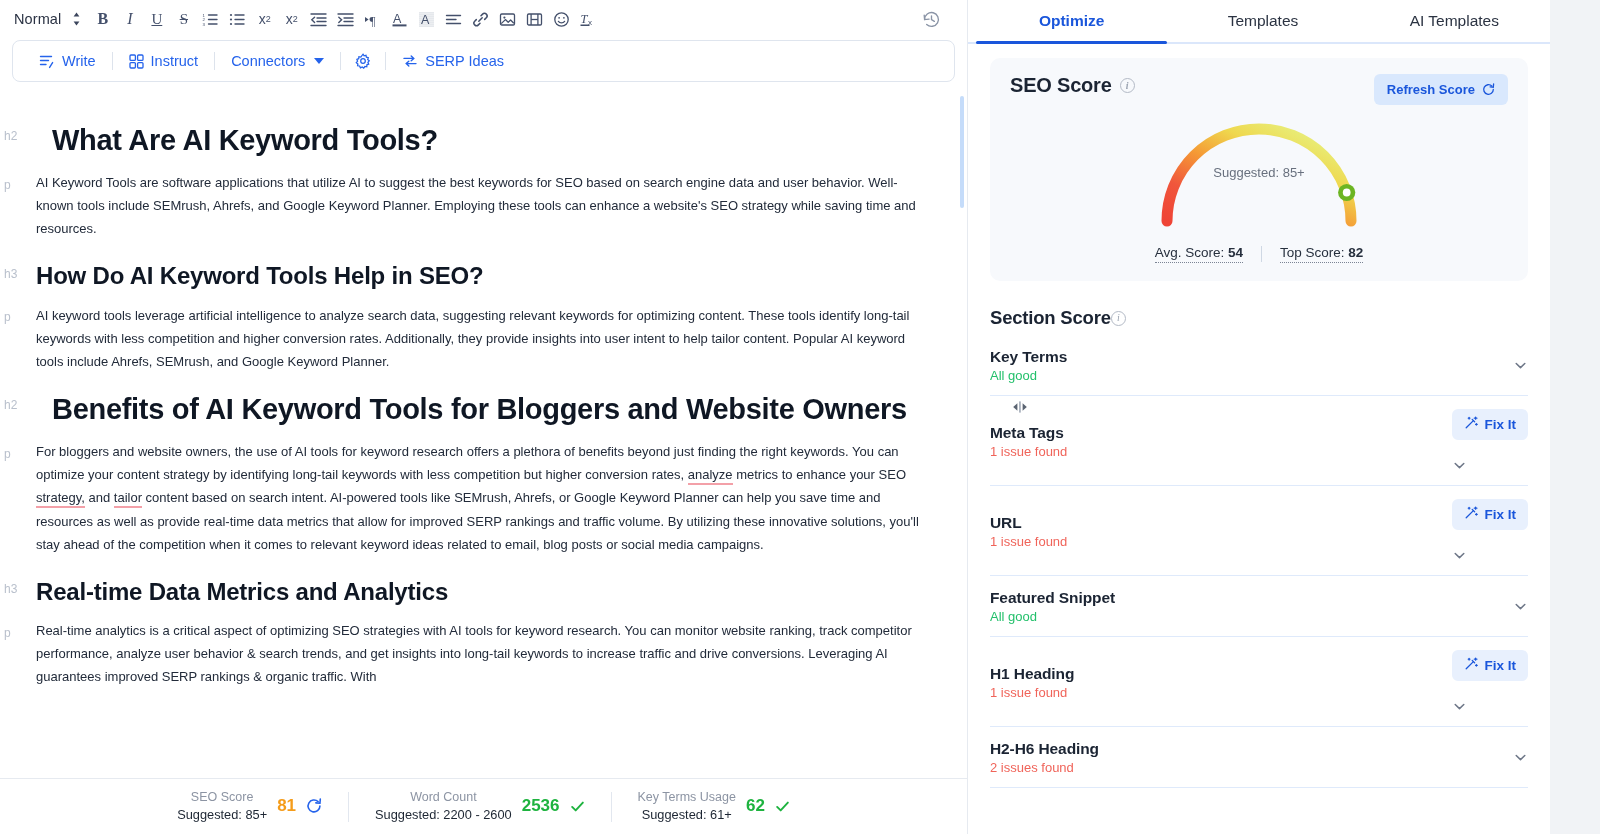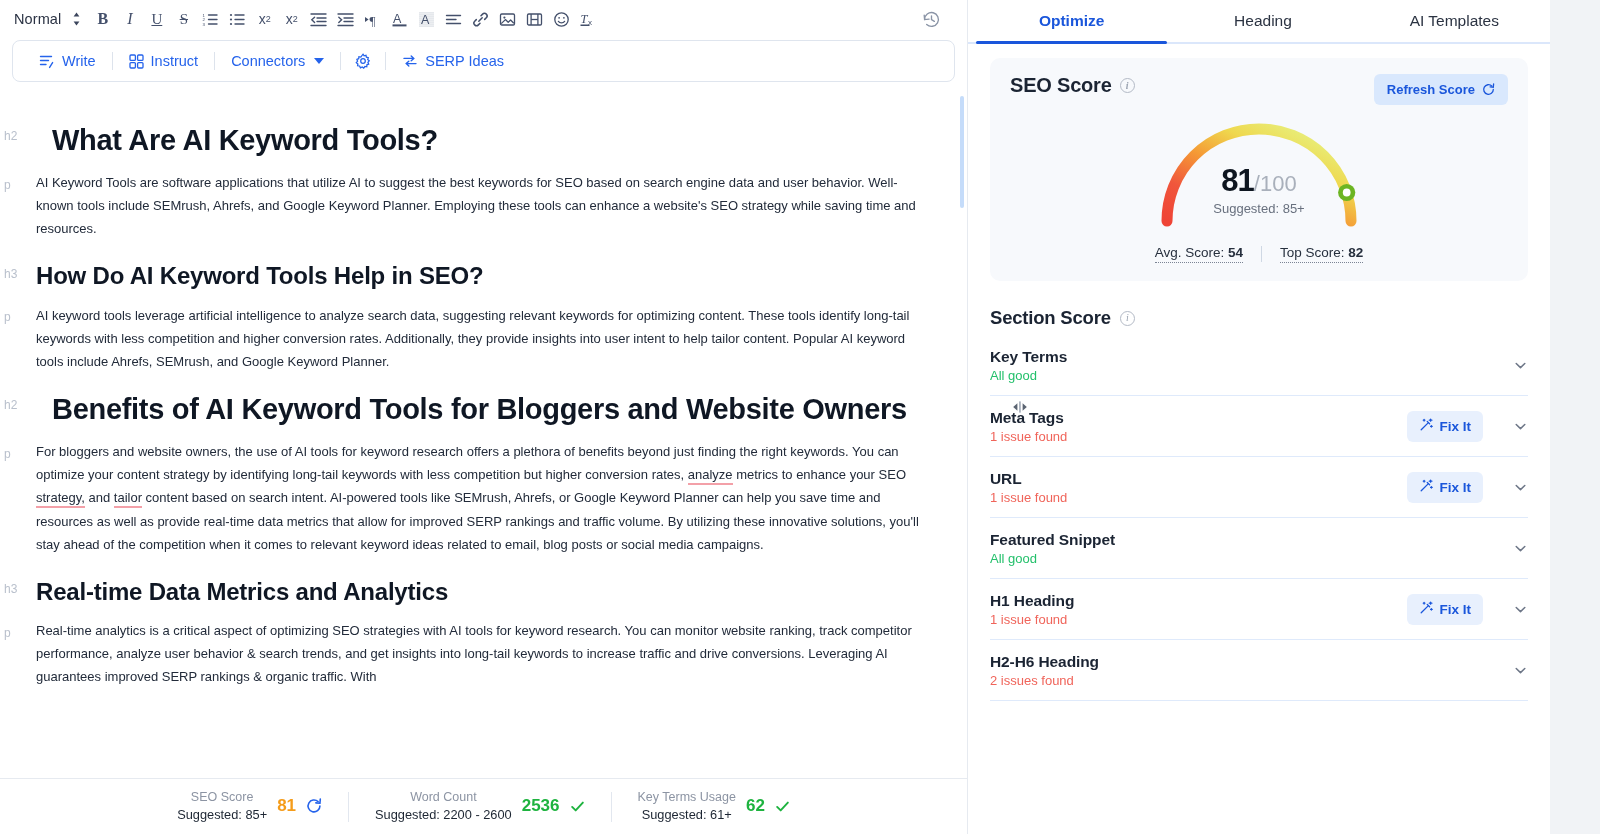--- a/index.html
+++ b/index.html
@@ -159,35 +159,35 @@
     margin-top: -2px;
   }
   .score-item {
     font-size: 13.5px; color: #27303e; border-bottom: 1.5px dotted #7b8494;
     padding-bottom: 2px; cursor: pointer;
   }
   .score-item b { font-weight: 700; }
   .score-div { width: 1px; height: 16px; background: #cfd8e4; }
 
   .section-head {
-    display: flex; align-items: center; gap: 9px; margin: 26px 0 6px 0;
+    display: flex; align-items: center; margin: 26px 0 6px 0;
   }
   .section-head-title { font-size: 18.5px; font-weight: 700; color:#1b2433; letter-spacing:-0.2px; }
 
   .sec-row {
     display: flex; align-items: center; justify-content: space-between;
     padding: 13px 0 12px 0; border-bottom: 1px solid #dfeafb;
   }
   .sec-row:first-of-type { border-top: none; }
   .sec-left { display: flex; flex-direction: column; gap: 2px; }
   .sec-name { font-size: 15.5px; font-weight: 700; color: #1b2433; letter-spacing:-0.1px; }
   .sec-status { font-size: 13px; }
   .st-good { color: #23c06b; }
   .st-bad { color: #f0645a; }
-  .sec-right { display: flex; gap: 30px; }
+  .sec-right { display: flex; gap: 18px; flex-direction: column; }
   .fixit-btn {
     background: #e8f0fd; color: #1a56db; font-size: 13.5px; font-weight: 600;
     border: none; border-radius: 6px; padding: 7px 12px; cursor: pointer;
     display: inline-flex; align-items: center; gap: 6px;
   }
   .chev { color: #6d7687; display:flex; align-items:center; cursor:pointer; }
 </style>
 </head>
 <body>
 
@@ -457,21 +457,21 @@
         <path d="M6.4 3.2 L2.2 7 L6.4 10.8 Z" fill="#5b6472"></path>
         <rect x="8.2" y="1.4" width="1.5" height="11.2" fill="#9aa3b1"></rect>
         <path d="M11.6 3.2 L15.8 7 L11.6 10.8 Z" fill="#5b6472"></path>
       </svg>
     </div>
   </div>
 
   <div class="right-pane">
     <div class="tabs" id="tabs-root">
         <div class="tab active">Optimize</div>
-        <div class="tab">Heading</div>
+        <div class="tab">Templates</div>
         <div class="tab">AI Templates</div>
       </div>
 
     <div class="panel-body">
 
       <div class="seo-card">
         <div class="seo-card-head">
           <div class="seo-title">
             <span>SEO Score</span>
             <span class="info-i">i</span>
@@ -495,23 +495,20 @@
                 <stop offset="66%" stop-color="#efd84e"></stop>
                 <stop offset="83%" stop-color="#e9ea72"></stop>
                 <stop offset="100%" stop-color="#e3f2c2"></stop>
               </linearGradient>
             </defs>
             <path d="M 14 110 A 92 92 0 0 1 198 110" fill="none" stroke="url(#gaugeGrad)" stroke-width="11" stroke-linecap="round"></path>
             <circle cx="193.7" cy="81.5" r="8.6" fill="#6cb522"></circle>
             <circle cx="193.7" cy="81.5" r="3.9" fill="#ffffff"></circle>
           </svg>
           <div class="gauge-center">
-            <div>
-              <span class="gauge-score">81</span><span class="gauge-max">/100</span>
-            </div>
             <div class="gauge-sugg">Suggested: 85+</div>
           </div>
         </div>
 
         <div class="scores-row">
           <span class="score-item">
             <span>Avg. Score:</span>
             <b>54</b>
           </span>
           <span class="score-div"></span>

